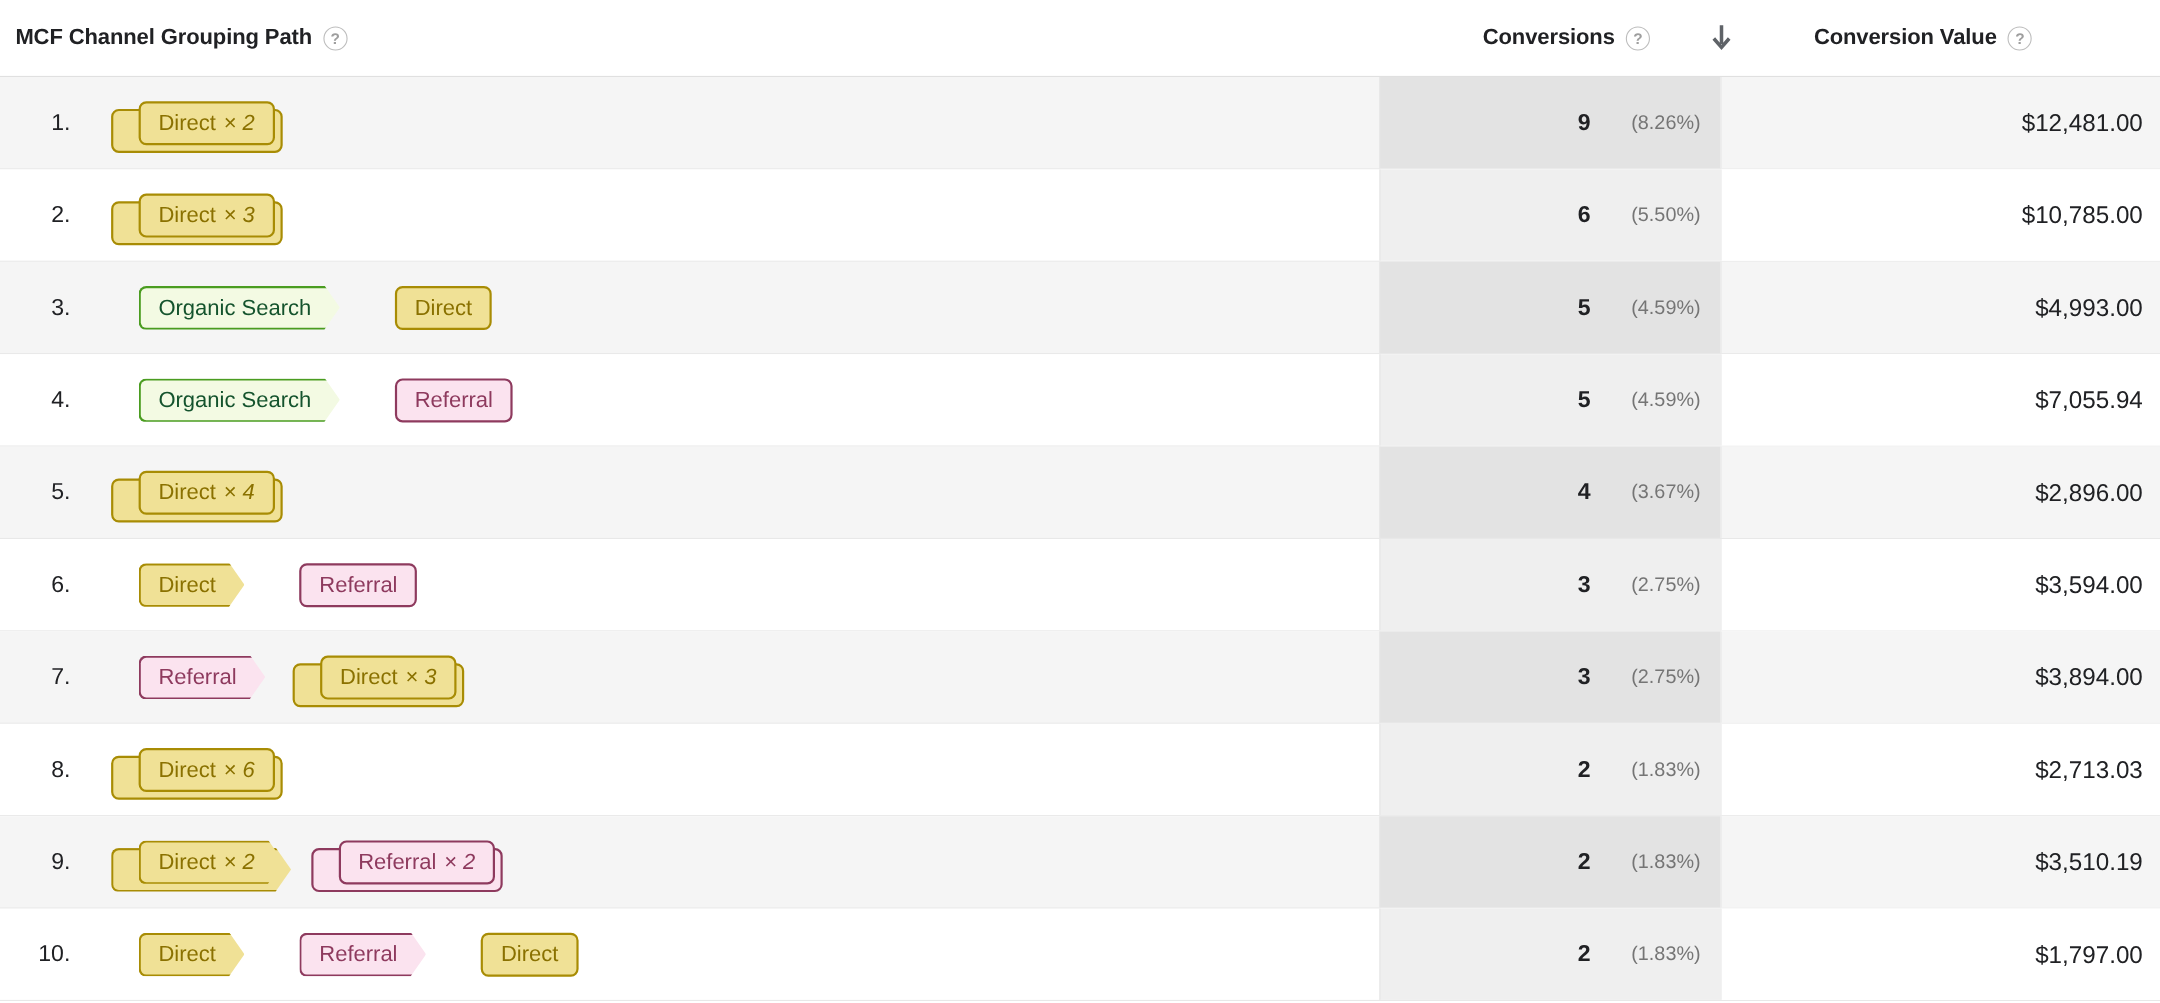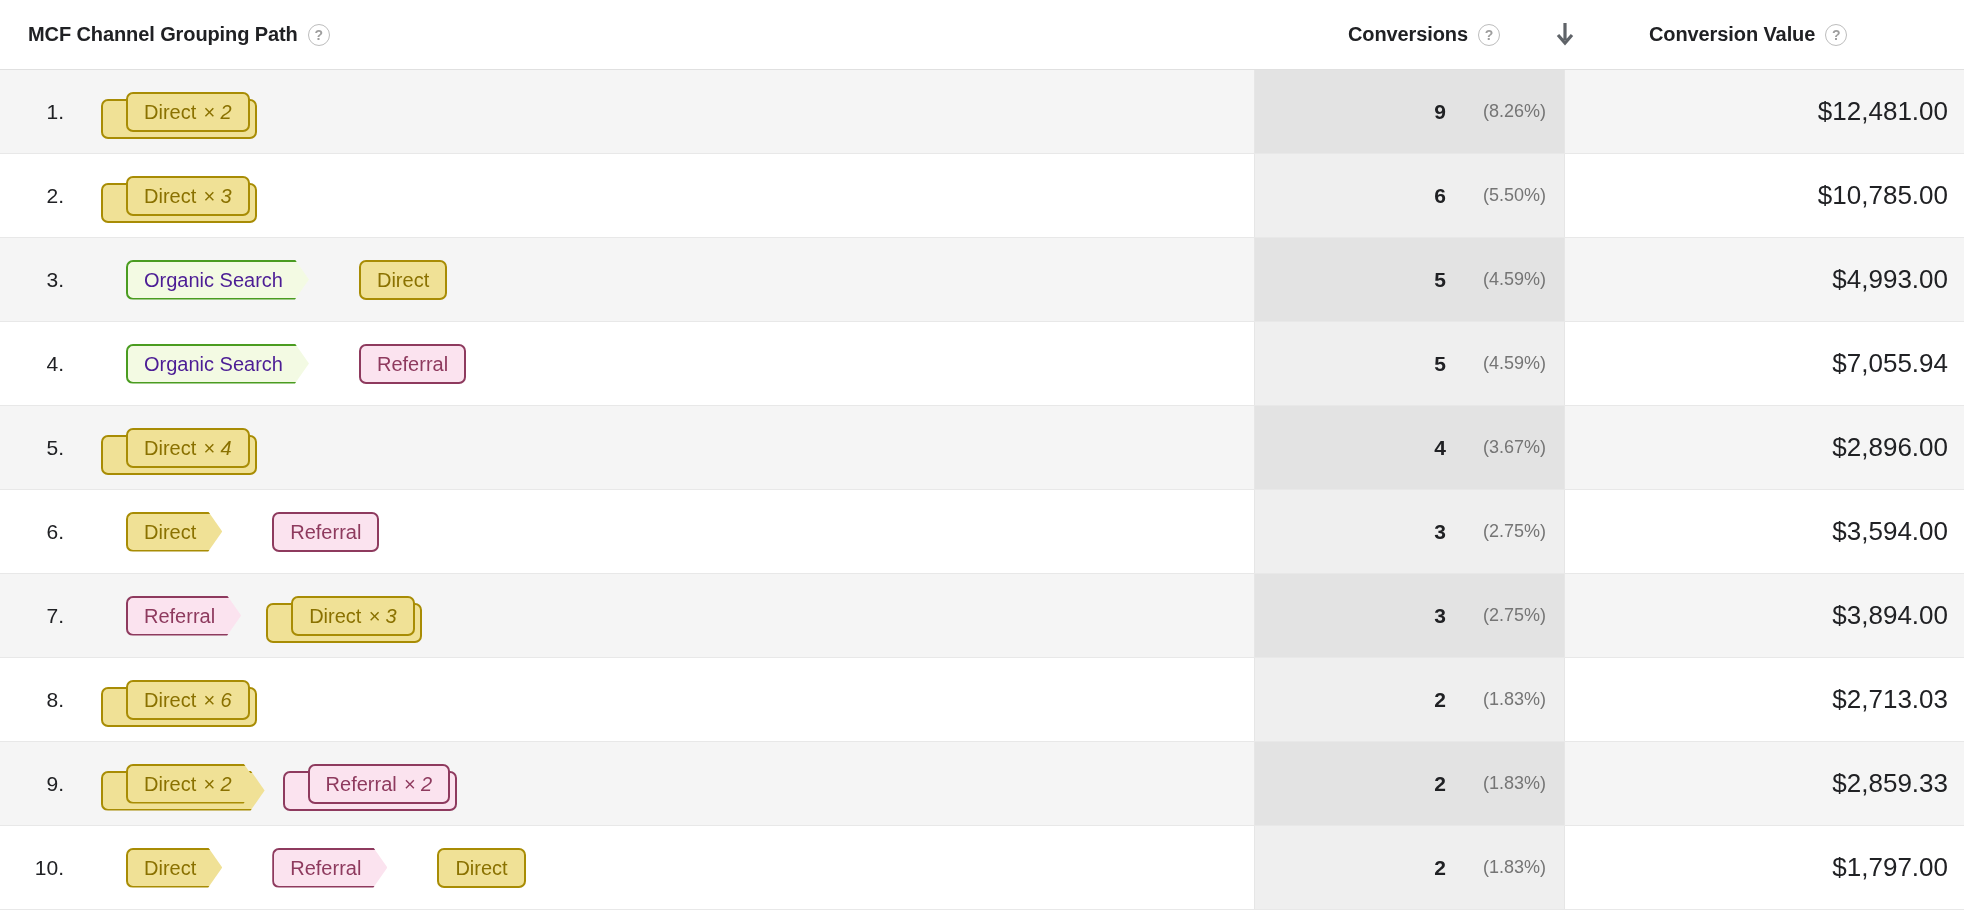--- a/index.html
+++ b/index.html
@@ -22,21 +22,21 @@
     border-bottom: 1px solid #e0e0e0;
   }
   .th {
     position: absolute;
     top: 0; height: 69px;
     display: flex; align-items: center;
     font-size: 20px; font-weight: bold; color: #202124;
     letter-spacing: -0.1px;
     white-space: nowrap;
   }
-  .th-path   { left: 28px; text-align: right; }
+  .th-path   { left: 14px; text-align: right; }
   .th-conv   { left: 1190px; width: 310px; justify-content: flex-end; padding-right: 0; }
   .th-value  { left: 1649px; align-items: center; }
 
   .help-icon {
     display: inline-flex; align-items: center; justify-content: center;
     width: 22px; height: 22px; margin-left: 10px;
     border: 1.6px solid #bdbdbd; border-radius: 50%;
     color: #9e9e9e; font-size: 14px; font-weight: bold;
     font-family: "Liberation Sans", sans-serif;
     line-height: 1;
@@ -82,21 +82,21 @@
   .row.even .cell-conv { background: #efefef; }
 
   .conv-num { font-size: 21px; font-weight: bold; color: #202124; }
   .conv-pct { font-size: 18px; color: #757575; margin-left: 14px; min-width: 86px; text-align: right; }
 
   .cell-value {
     width: 400px; flex: 0 0 400px;
     display: flex; align-items: center; justify-content: flex-end;
     padding-right: 16px;
     border-left: 1px solid #e6e6e6;
-    font-size: 26px; color: #202124;
+    font-size: 22px; color: #202124;
   }
   .row.odd  .cell-value { background: #f5f5f5; }
   .row.even .cell-value { background: #ffffff; }
 
   
   .path-wrap { display: flex; align-items: center; }
 
   .chip-slot { position: relative; display: inline-block; margin-right: 10px; padding-left: 32px; }
   .chip-slot:last-child { margin-right: 0; }
 
@@ -133,21 +133,21 @@
   .chip-shadow.arrow {
     border-radius: 7px 0 0 7px;
     border-right: none;
     clip-path: polygon(0 0, calc(100% - 14px) 0, 100% 50%, calc(100% - 14px) 100%, 0 100%);
   }
   .chip { z-index: 1; }
 
   
   .ch-direct   { background: #f0e196; border-color: #a88c04; color: #8a7100; }
   .ch-direct.chip-shadow  { background: #f0e196; border-color: #a88c04; }
-  .ch-organic  { background: #f3fae3; border-color: #4a9c20; color: #4c1d95; }
+  .ch-organic  { background: #f3fae3; border-color: #4a9c20; color: #14532d; }
   .ch-referral { background: #fbe3ef; border-color: #8e3a5e; color: #8e3a5e; }
   .ch-referral.chip-shadow{ background: #fbe3ef; border-color: #8e3a5e; }
 
   .mult { font-style: italic; margin-left: 7px; }
 </style>
 </head>
 <body>
 
 <div id="app">
 
@@ -324,21 +324,21 @@
             <span class="chip-slot"><span class="chip-shadow ch-referral"></span><span class="chip ch-referral">
                 <span>Referral</span>
                 <span class="mult">× 2</span>
               </span></span>
           </div>
         </div>
         <div class="cell-conv">
           <span class="conv-num">2</span>
           <span class="conv-pct">(1.83%)</span>
         </div>
-        <div class="cell-value">$2,859.33</div>
+        <div class="cell-value">$3,510.19</div>
       </div>
       <div class="row even">
         <div class="cell-index">10.</div>
         <div class="cell-path">
           <div class="path-wrap">
             <span class="chip-slot arrow-slot"><span class="chip ch-direct arrow">
                 <span>Direct</span>
               </span></span>
             <span class="chip-slot arrow-slot"><span class="chip ch-referral arrow">
                 <span>Referral</span>

